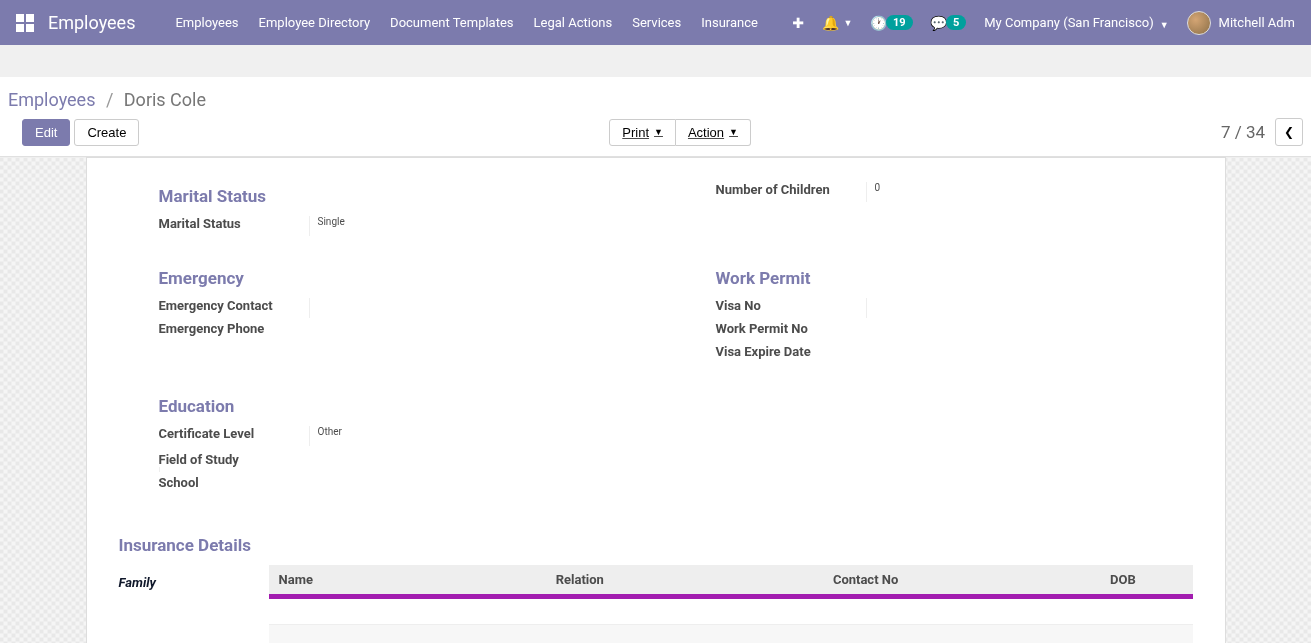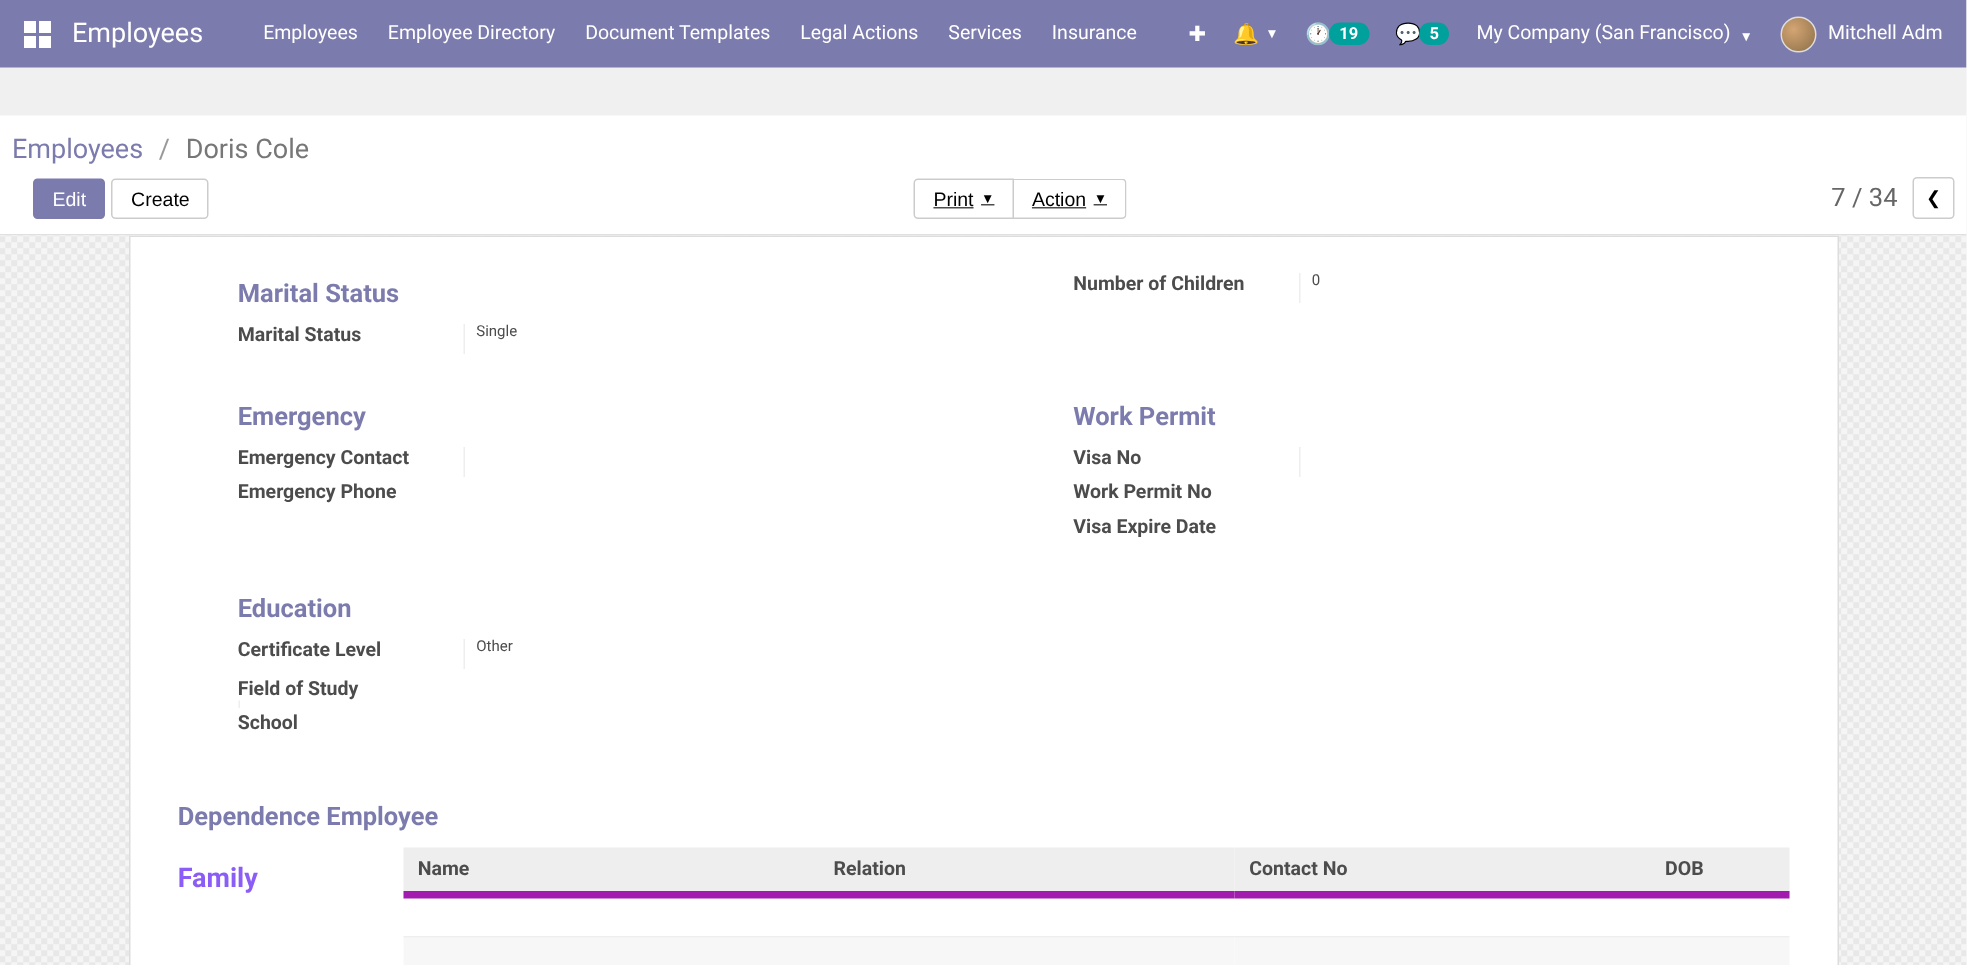--- a/index.html
+++ b/index.html
@@ -224,24 +224,25 @@
       margin-top: 12px;
     }
     
     .family-row {
       display: flex;
       align-items: flex-start;
     }
     .family-label {
       width: 150px;
       font-weight: bold;
-      font-size: 18px;
-      color: #8b5cf6;
+      font-size: 13px;
+      color: #0f172a;
       padding-top: 10px;
       flex-shrink: 0;
+      font-style: italic;
     }
     .family-table {
       flex: 1;
     }
     
     table {
       width: 100%;
       border-collapse: collapse;
     }
     thead th {
@@ -400,21 +401,21 @@
           <div class="field-row">
             <div class="field-label">School</div>
             <div class="field-value field-group"></div>
           </div>
         </div>
       </div>
       <div class="col"></div>
     </div>
 
     <div class="full-width-section">
-      <div class="section-title">Dependence Employee</div>
+      <div class="section-title">Insurance Details</div>
       <div class="family-row">
         <div class="family-label">Family</div>
         <div class="family-table">
           <table>
             <thead>
               <tr>
                 <th style="width:30%;">Name</th>
                 <th style="width:30%;">Relation</th>
                 <th style="width:30%;">Contact No</th>
                 <th style="width:10%;">DOB</th>

